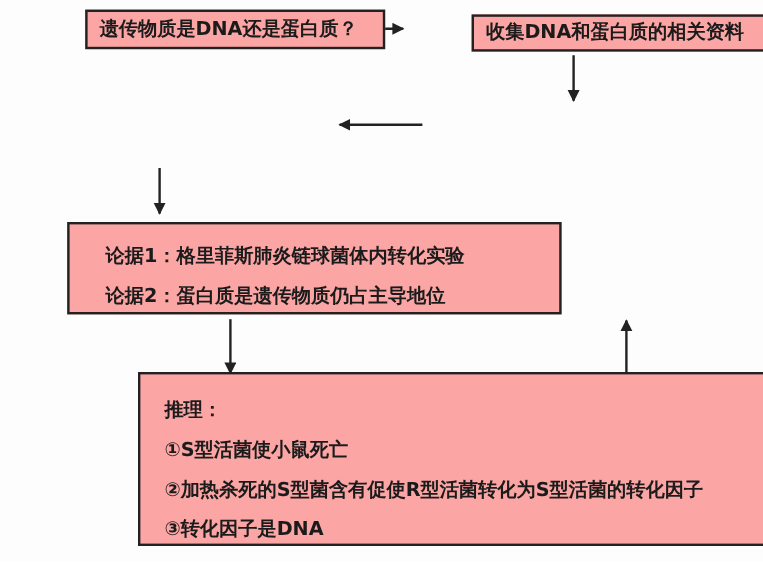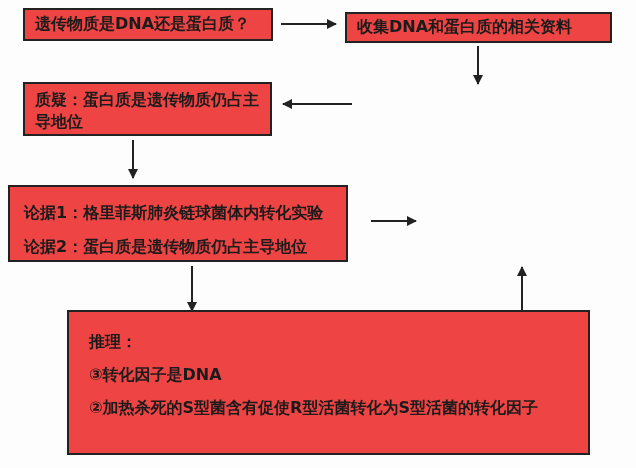--- a/index.html
+++ b/index.html
@@ -11,42 +11,43 @@
     position: relative;
     width: 636px;
     height: 468px;
     background: #fdfdfd;
     font-family: "DejaVu Sans", sans-serif;
     overflow: hidden;
   }
   .box {
     position: absolute;
     box-sizing: border-box;
-    background: #ef4444;
+    background: #fca5a5;
     border: 2px solid #222222;
     color: #1b1b1b;
     font-weight: 700;
     font-size: 16px;
+    margin-left: 48px;
   }
   .box.single {
     display: flex;
     align-items: center;
     white-space: nowrap;
     padding: 0 10px;
   }
   .box.multi .line {
     white-space: nowrap;
   }
   #box-question   { left: 23px;  top: 8px;   width: 250px; height: 33px; }
   #box-collect    { left: 345px; top: 12px;  width: 267px; height: 31px; }
   #box-claim      { left: 358px; top: 91px;  width: 249px; height: 31px; }
   #box-doubt      { left: 23px;  top: 82px;  width: 249px; height: 54px;
                     padding: 5px 10px; line-height: 22px; }
-  #box-evidence   { left: 8px;   top: 185px; width: 340px; height: 77px;
-                    padding: 9px 0 0 14px; line-height: 34px; }
+  #box-evidence   { left: 8px;   top: 185px; width: 412px; height: 77px;
+                    padding: 9px 0 0 30px; line-height: 34px; }
   #box-conclusion { left: 425px; top: 186px; width: 205px; height: 74px;
                     padding: 10px 0 0 16px; line-height: 28px; }
   #box-reasoning  { left: 67px;  top: 310px; width: 523px; height: 145px;
                     padding: 13px 0 0 20px; line-height: 33px; }
   svg.arrows {
     position: absolute;
     left: 0; top: 0;
     width: 636px; height: 468px;
     pointer-events: none;
   }
@@ -73,27 +74,27 @@
     <line x1="371" y1="221" x2="416" y2="221" marker-end="url(#ah)"></line>
     <line x1="192" y1="266" x2="192" y2="311" marker-end="url(#ah)"></line>
     <line x1="522" y1="315" x2="522" y2="267" marker-end="url(#ah)"></line>
   </svg>
 
   <div id="box-question" class="box single">遗传物质是DNA还是蛋白质？</div>
 
   <div id="box-collect" class="box single">收集DNA和蛋白质的相关资料</div>
 
 
-  <div id="box-doubt" class="box">质疑：蛋白质是遗传物质仍占主导地位</div>
 
   <div id="box-evidence" class="box multi">
     <div class="line">论据1：格里菲斯肺炎链球菌体内转化实验</div>
     <div class="line">论据2：蛋白质是遗传物质仍占主导地位</div>
   </div>
 
 
   <div id="box-reasoning" class="box multi">
     <div class="line">推理：</div>
+    <div class="line">①S型活菌使小鼠死亡</div>
+    <div class="line">②加热杀死的S型菌含有促使R型活菌转化为S型活菌的转化因子</div>
     <div class="line">③转化因子是DNA</div>
-    <div class="line">②加热杀死的S型菌含有促使R型活菌转化为S型活菌的转化因子</div>
   </div>
 
 </div>
 
 </body></html>

